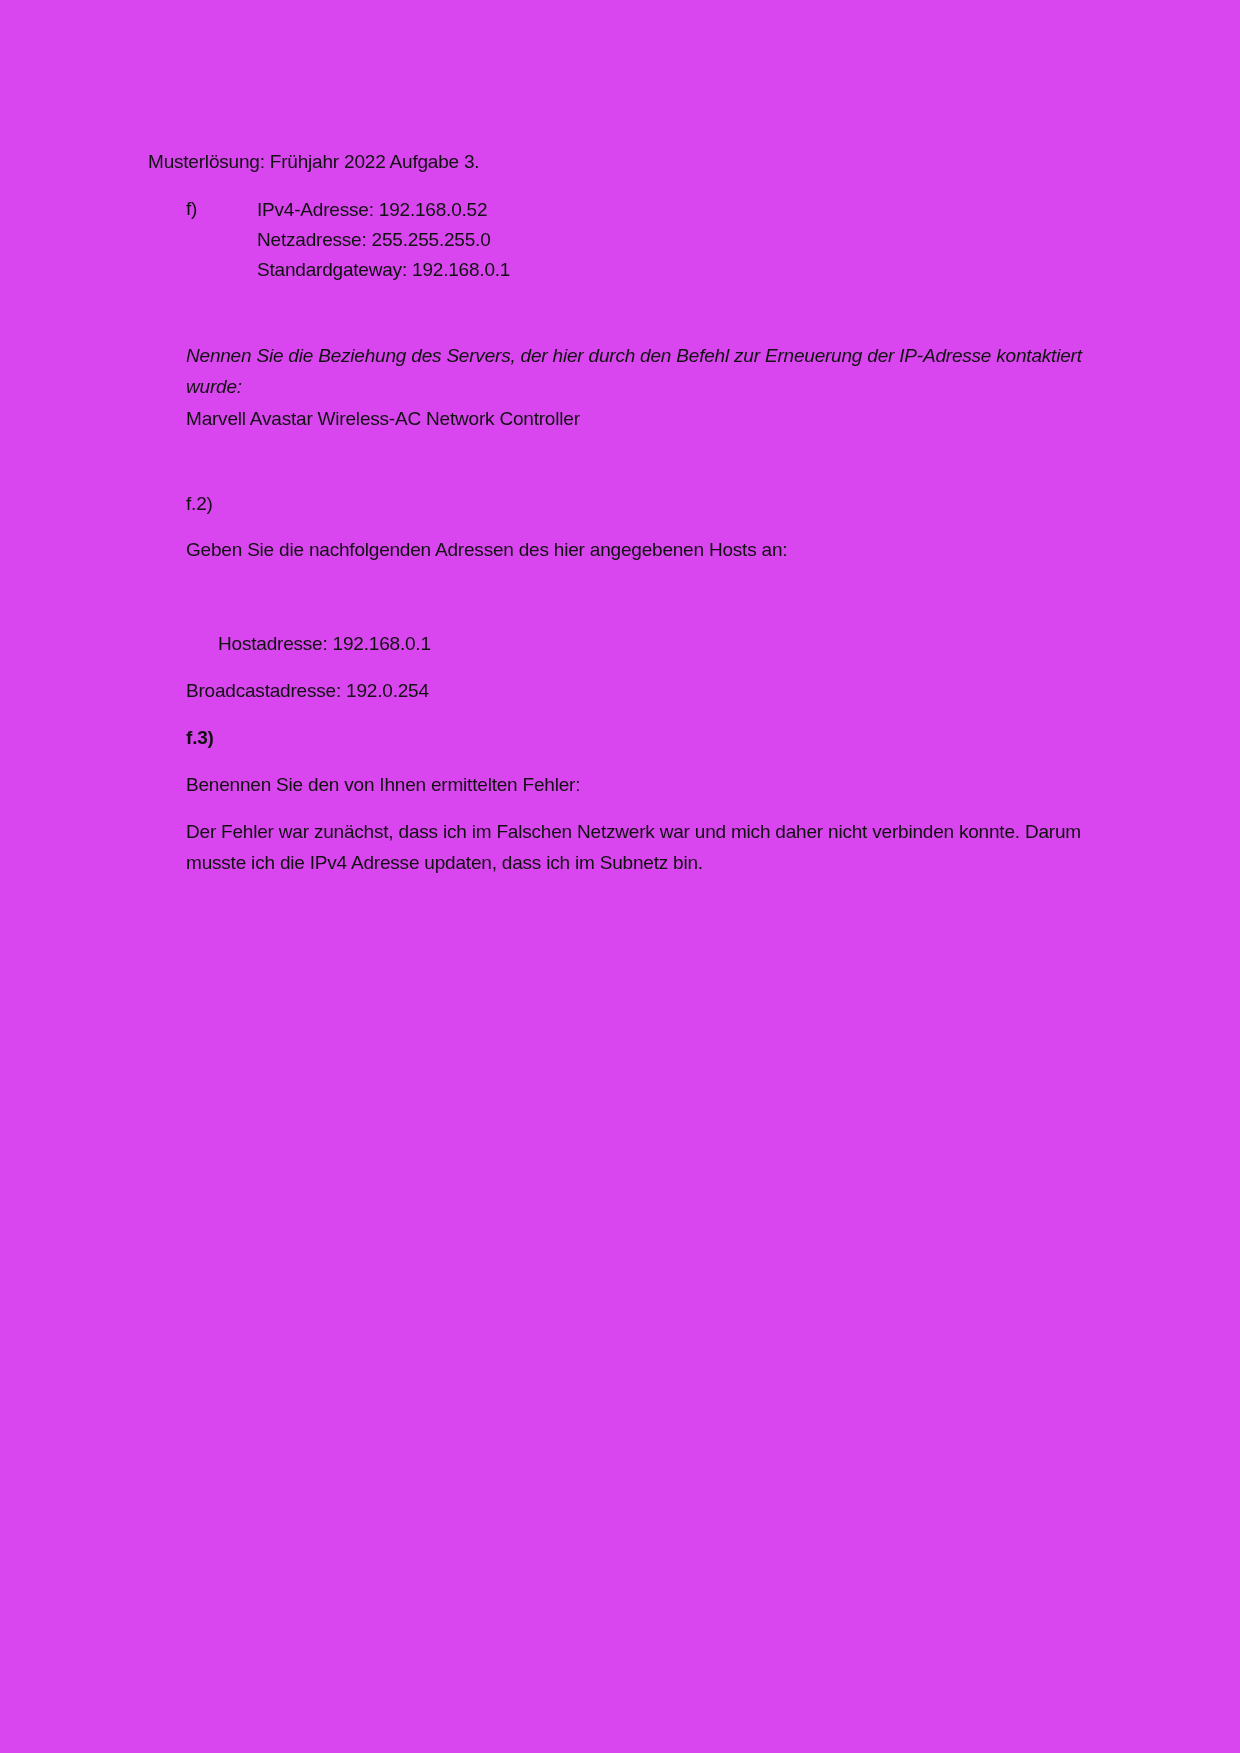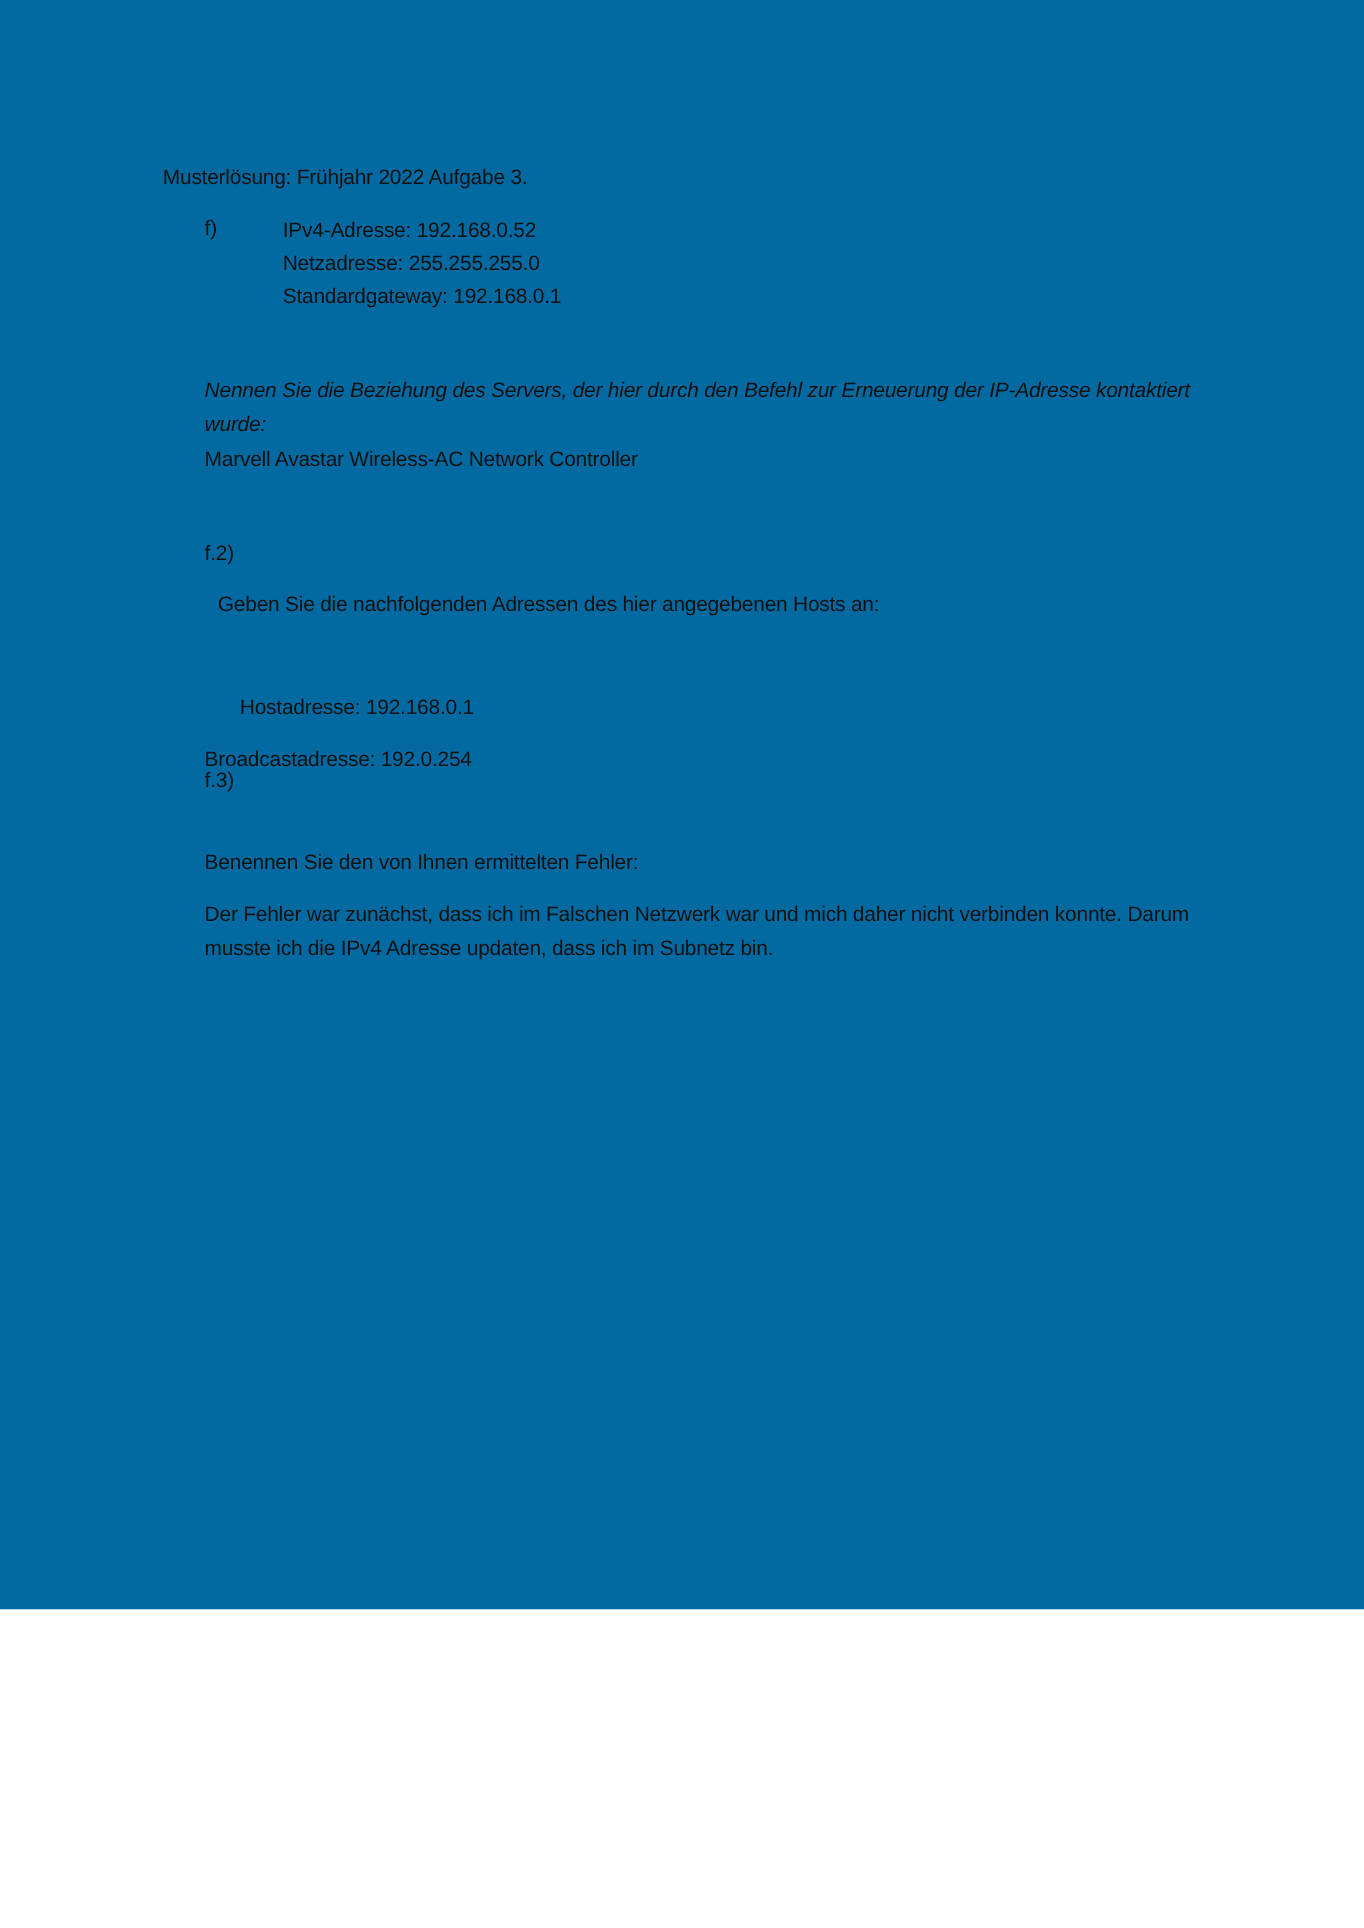--- a/index.html
+++ b/index.html
@@ -15,47 +15,47 @@
       font-family: "Liberation Sans", "DejaVu Sans", sans-serif;
       color: #111111;
       font-size: 19px;
       letter-spacing: -0.2px;
     }
     .page {
       position: absolute;
       left: 0;
       top: 0;
       width: 1240px;
-      height: 1463px;
-      background: #0369a1;
+      height: 1753px;
+      background: #d946ef;
     }
     .line {
       position: absolute;
       white-space: nowrap;
       line-height: 27px;
     }
     .title { left: 148px; top: 148px; }
     .f-label { left: 186px; top: 195px; }
     .f-list { left: 223px; top: 195px; margin-left: 34px; }
     .f-list .row { display: block; height: 30px; line-height: 30px; }
     .block {
       position: absolute;
       left: 186px;
       width: 900px;
       line-height: 31px;
     }
     .q1-label { top: 301px; }
     .q1-question { top: 340px; white-space: normal; font-style: italic; }
     .q1-answer { top: 403px; }
     .q2-label { top: 488px; }
-    .q2-question { top: 534px; margin-left: 12px; }
+    .q2-question { top: 534px; }
     .q2-net { top: 581px; }
     .q2-host { top: 628px; margin-left: 32px; }
     .q2-bcast { top: 675px; }
-    .q3-label { top: 694px; }
+    .q3-label { top: 722px; font-weight: bold; }
     .q3-question { top: 769px; }
     .q3-answer { top: 816px; white-space: normal; }
   </style>
 </head>
 <body>
 
 <div class="page">
 
   <div class="line title">Musterlösung: Frühjahr 2022 Aufgabe 3.</div>
 

